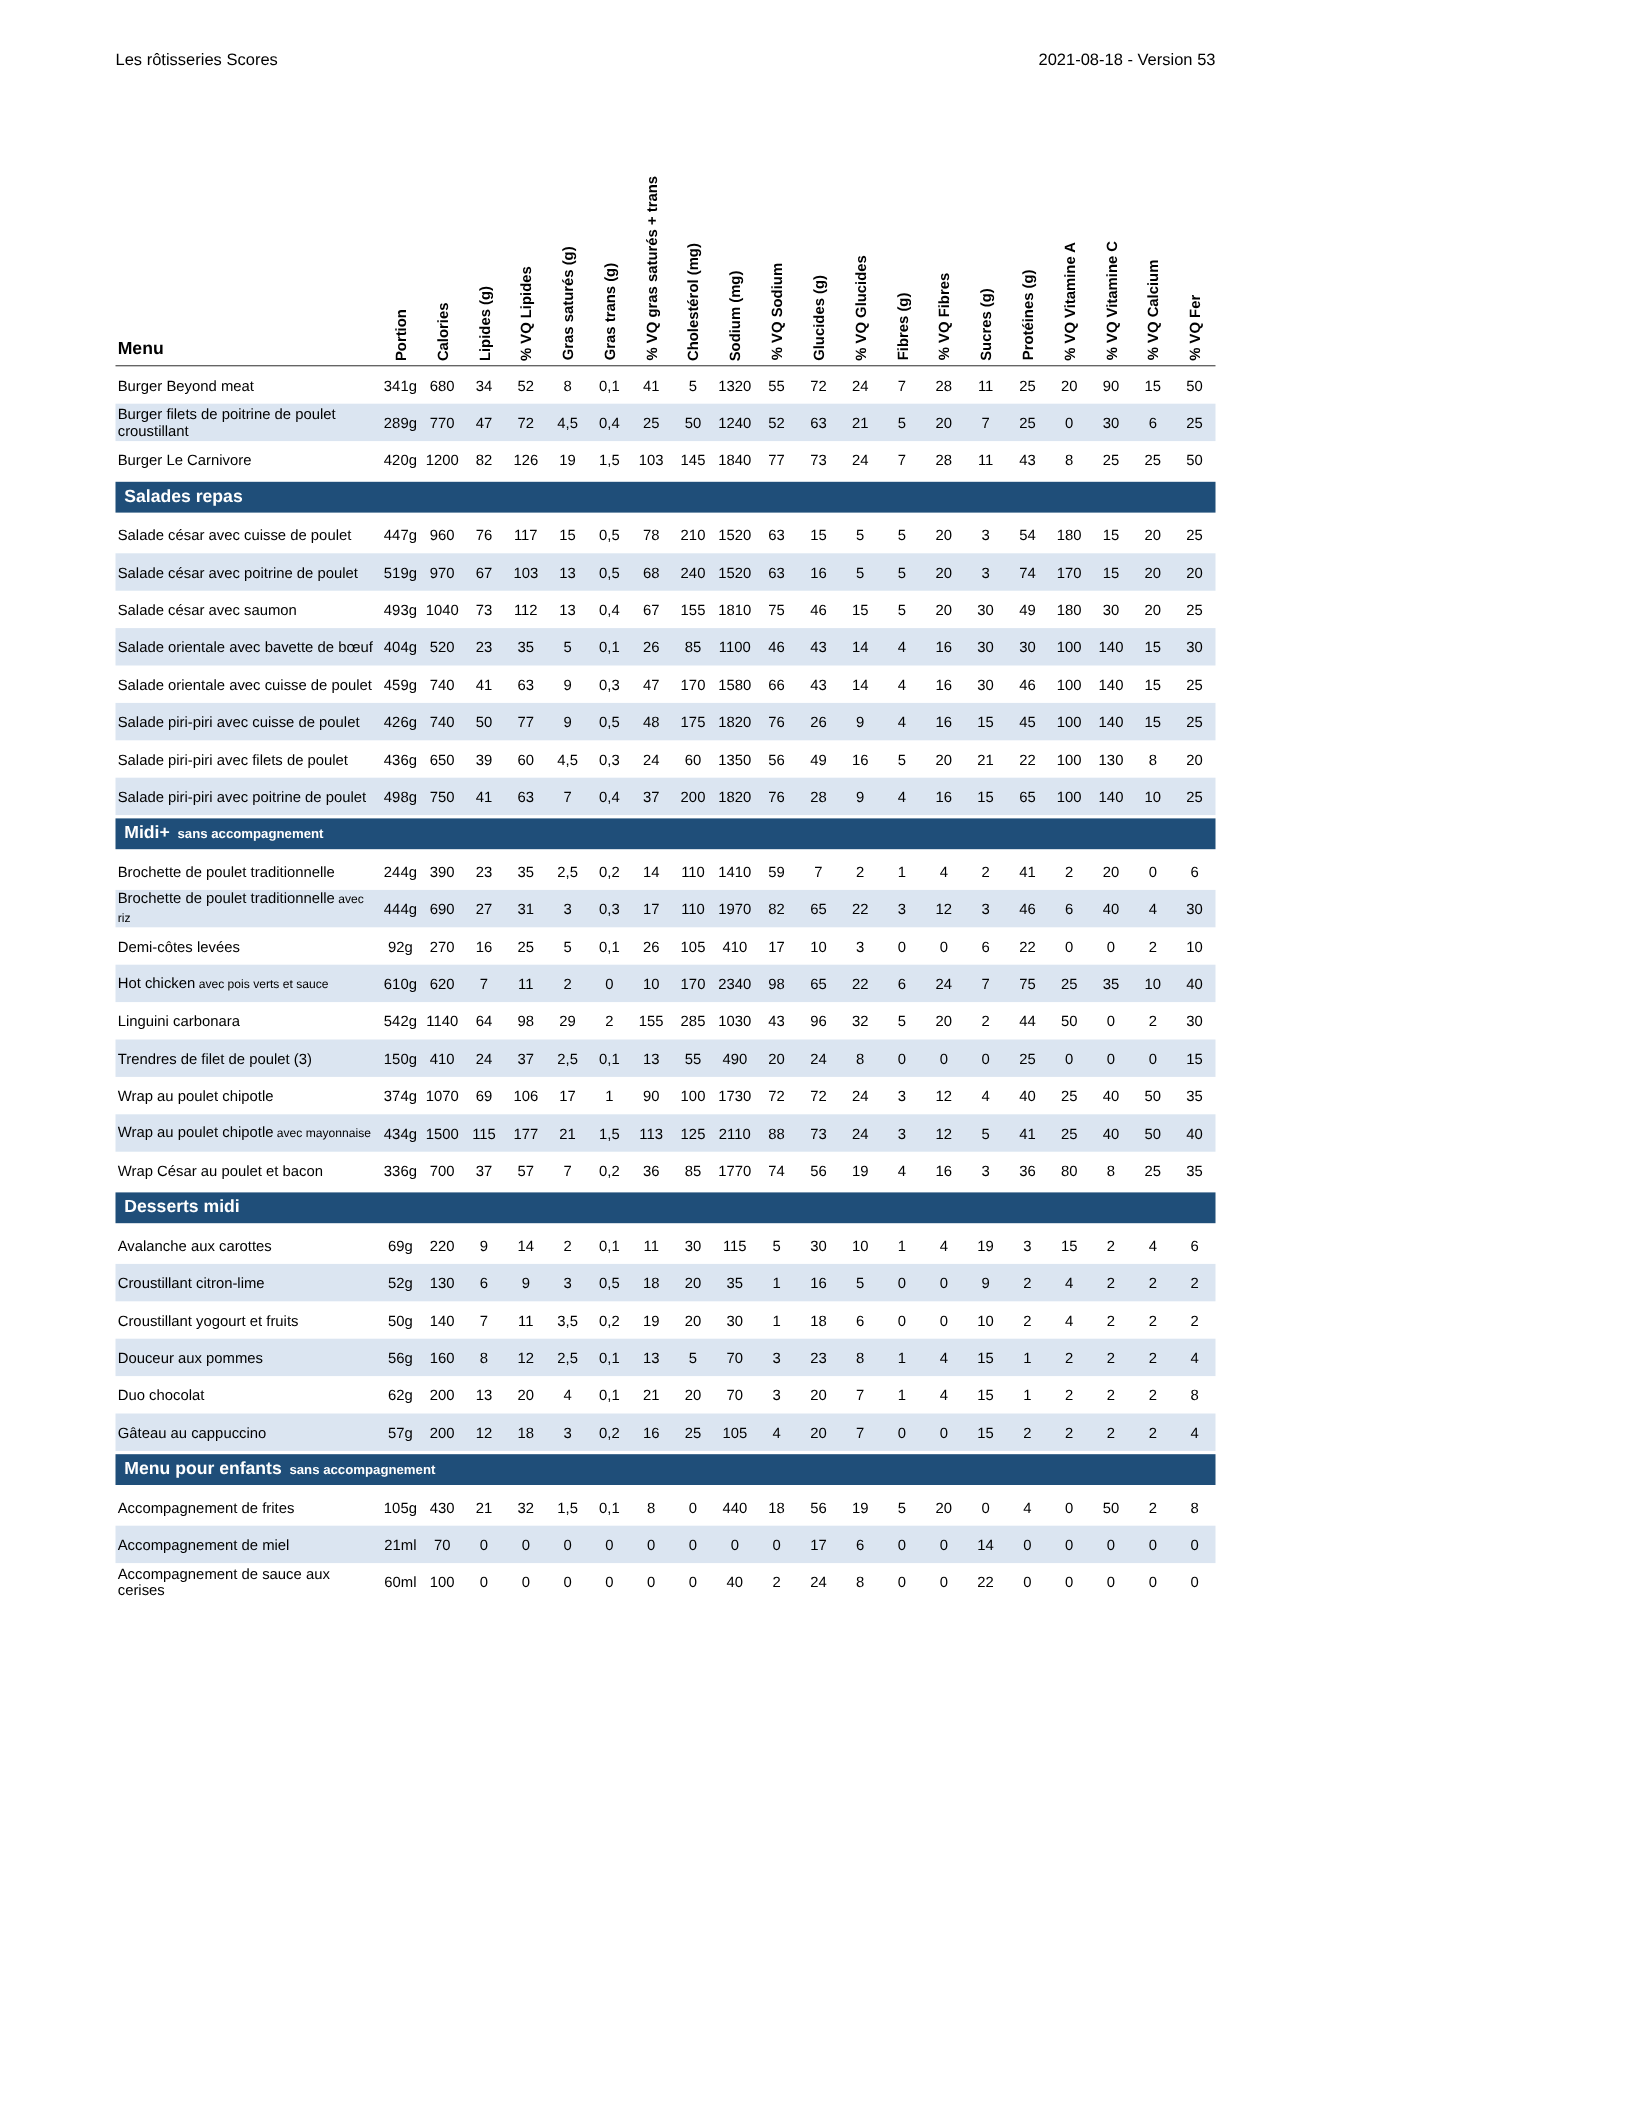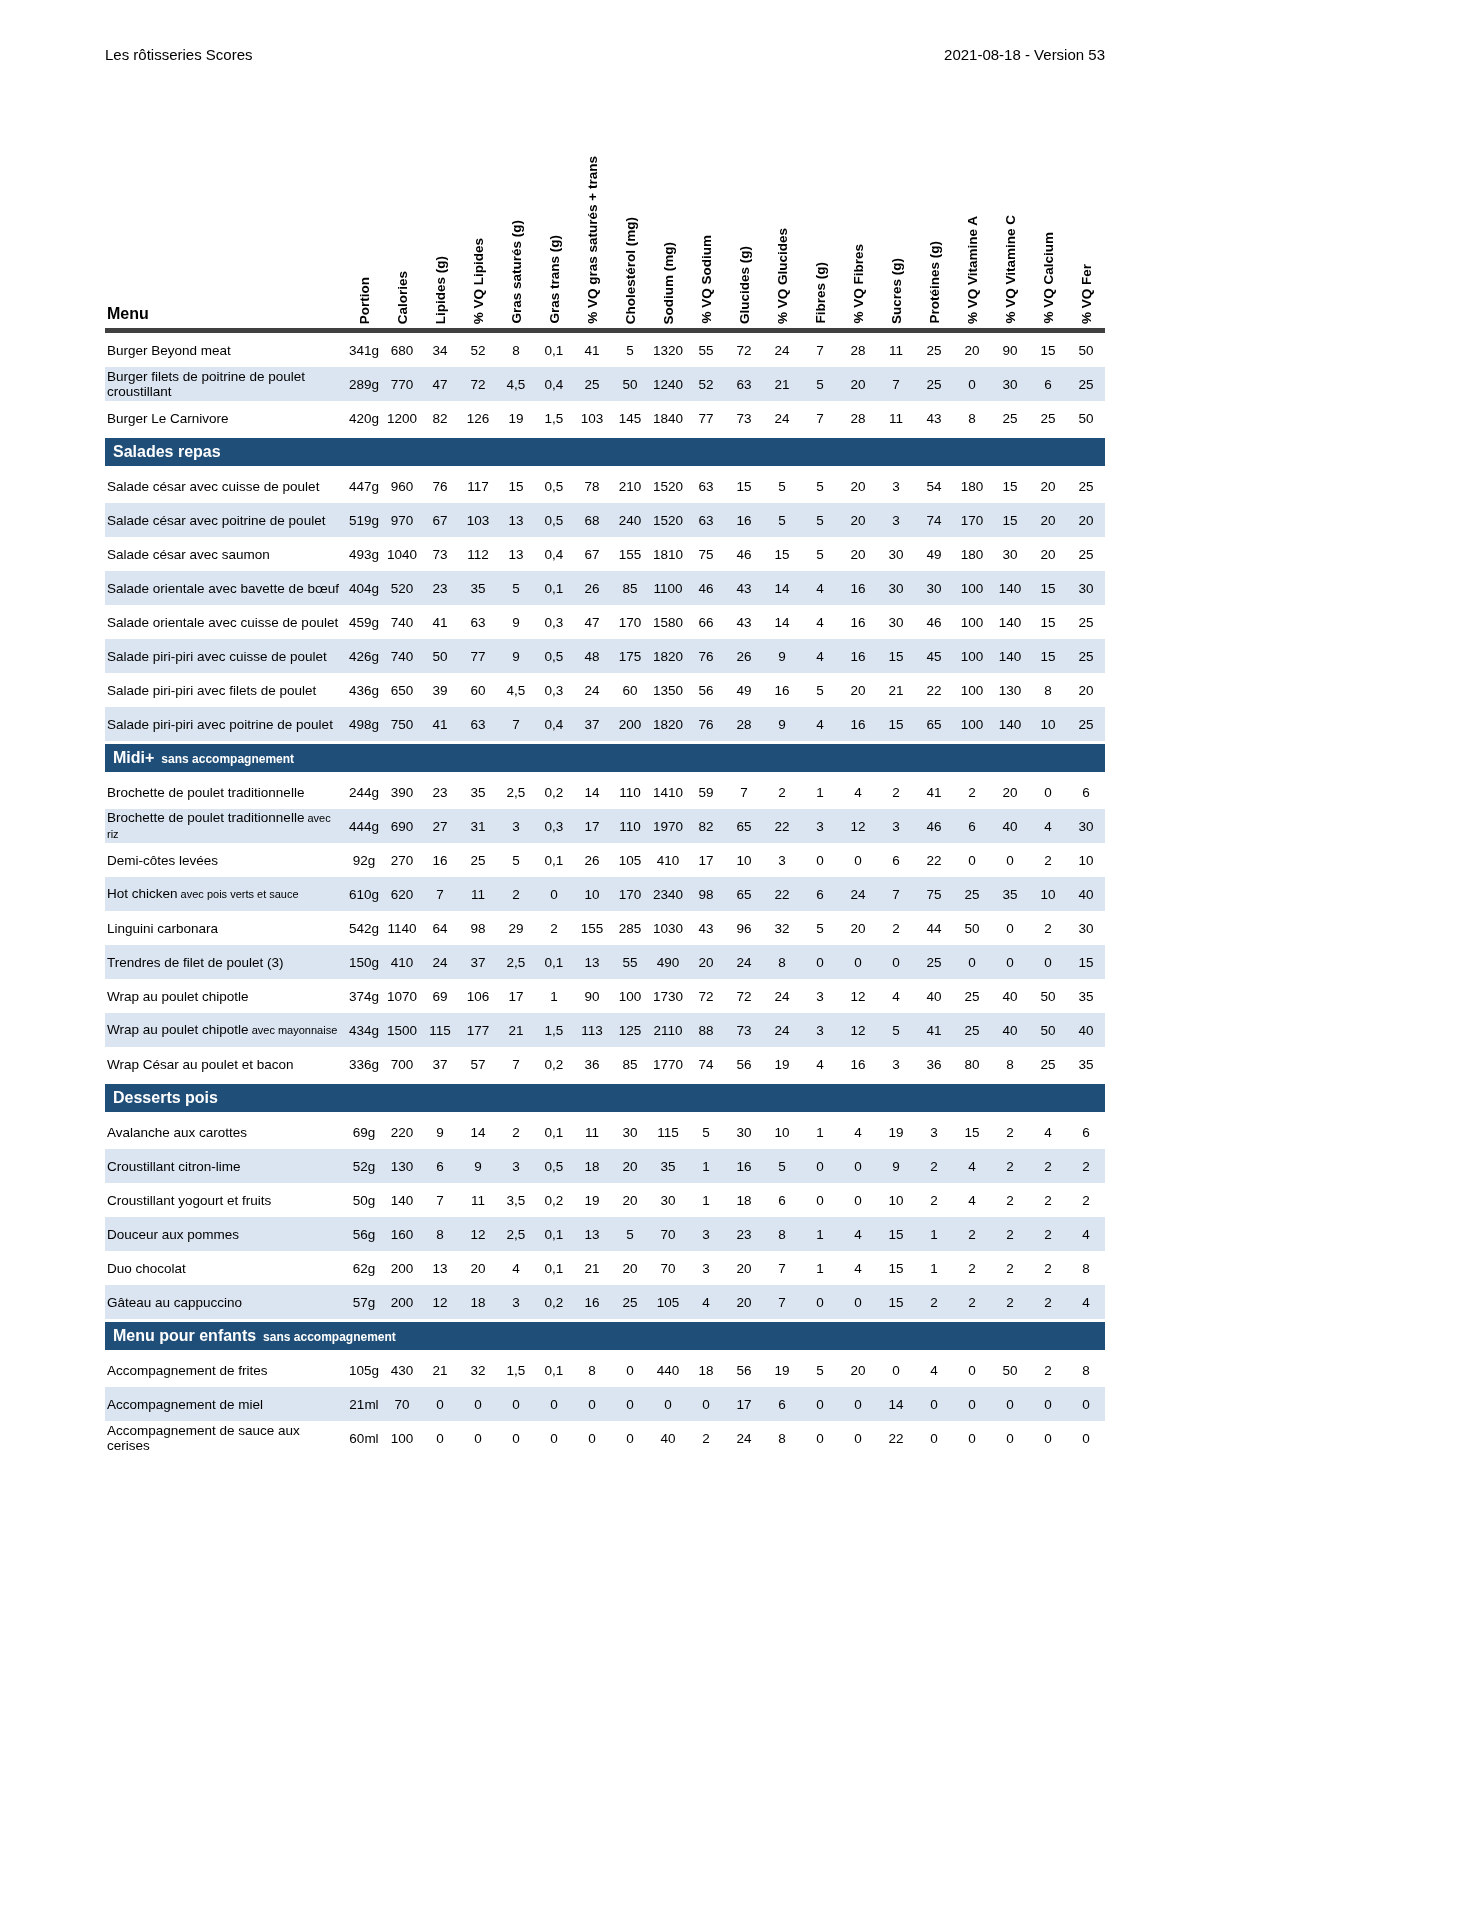--- a/index.html
+++ b/index.html
@@ -27,21 +27,21 @@
     position: absolute;
     top: 128px;
     left: 105px;
     width: 1000px;
   }
   .header-row {
     display: grid;
     grid-template-columns: 240px repeat(20, 38px);
     height: 205px;
     align-items: end;
-    border-bottom: 5px solid #404040;
+    border-bottom: 1px solid #404040;
   }
   .menu-h {
     font-size: 16px;
     font-weight: bold;
     padding-bottom: 5px;
     padding-left: 2px;
   }
   .col-h {
     display: flex;
     justify-content: center;
@@ -629,21 +629,21 @@
           <div class="val-cell">4</div>
           <div class="val-cell">16</div>
           <div class="val-cell">3</div>
           <div class="val-cell">36</div>
           <div class="val-cell">80</div>
           <div class="val-cell">8</div>
           <div class="val-cell">25</div>
           <div class="val-cell">35</div>
         </div>
         <div class="section-band">
-          <span class="section-title">Desserts pois</span>
+          <span class="section-title">Desserts midi</span>
         </div>
         <div class="row">
           <div class="name-cell">Avalanche aux carottes</div>
           <div class="val-cell">69g</div>
           <div class="val-cell">220</div>
           <div class="val-cell">9</div>
           <div class="val-cell">14</div>
           <div class="val-cell">2</div>
           <div class="val-cell">0,1</div>
           <div class="val-cell">11</div>

